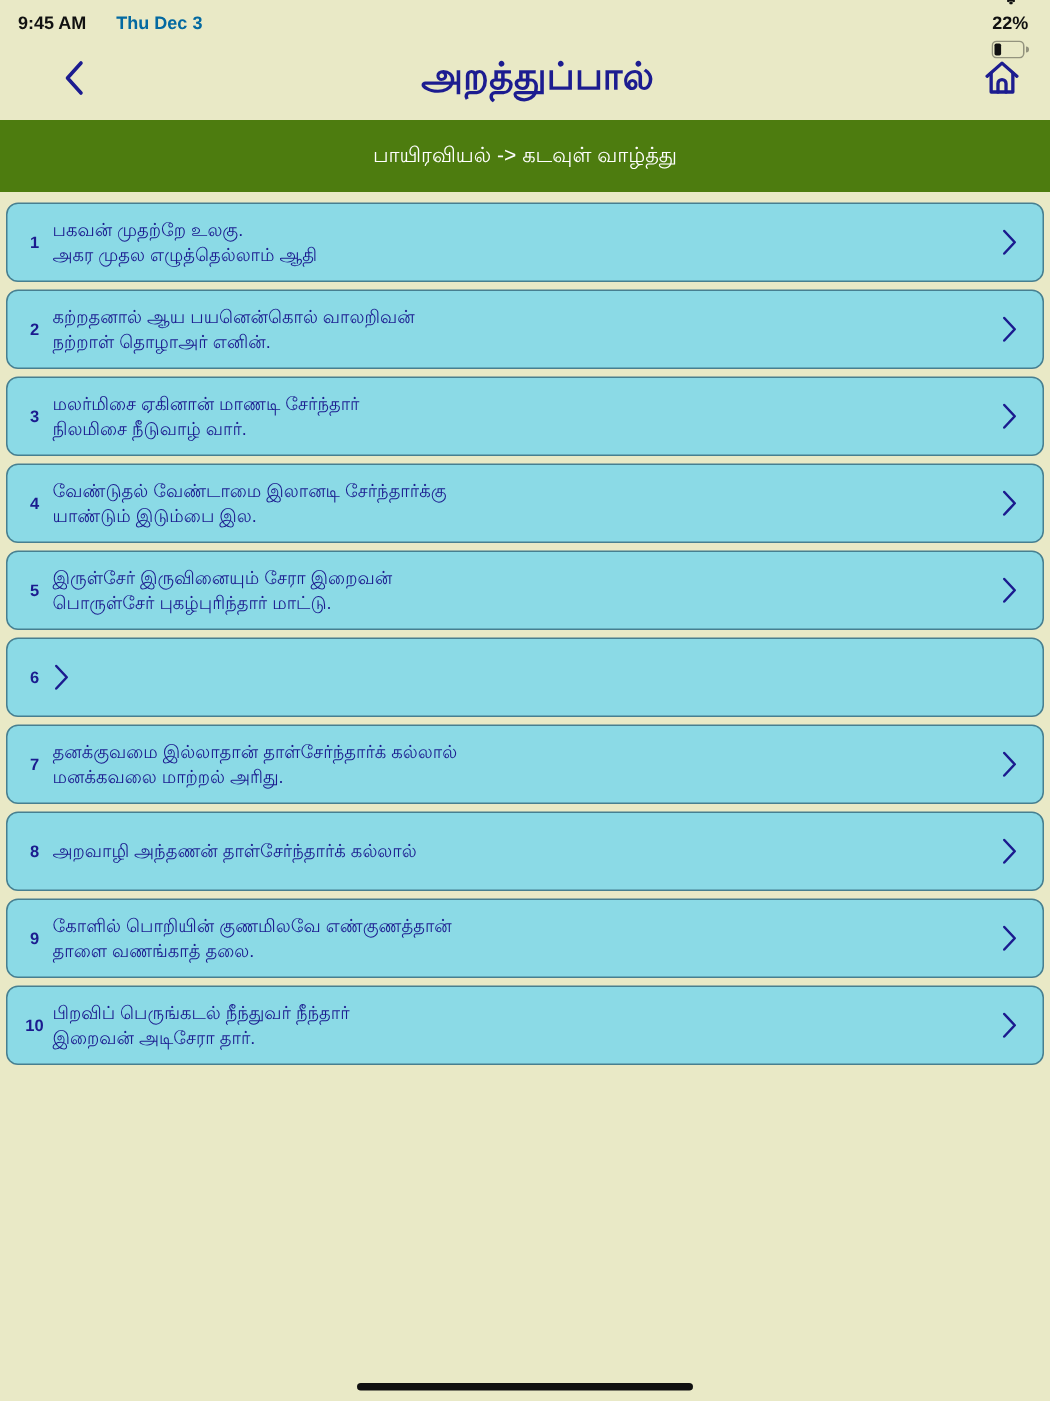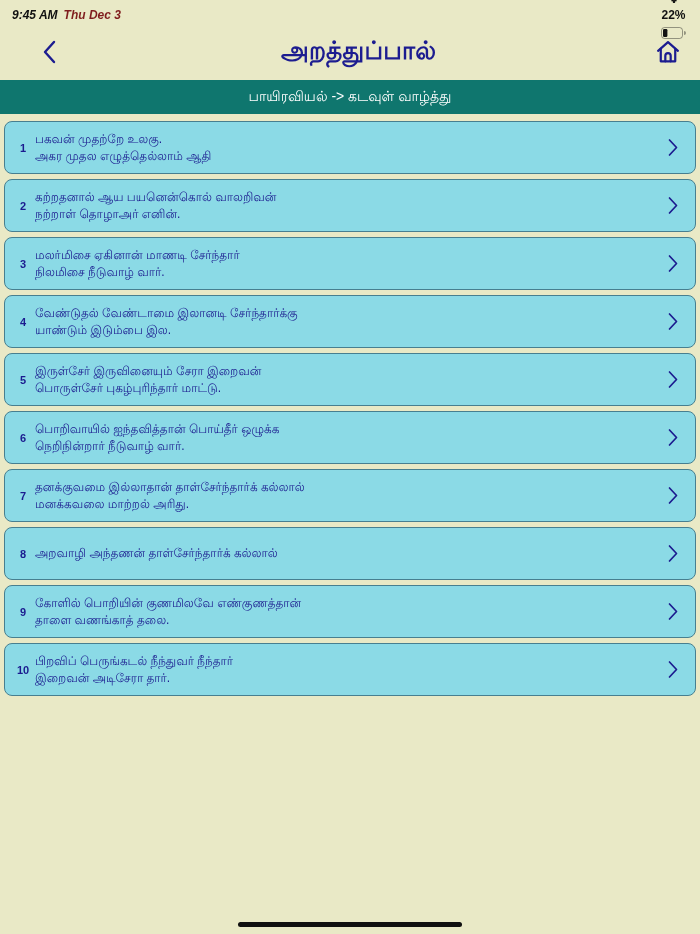--- a/index.html
+++ b/index.html
@@ -9,44 +9,44 @@
     font-family:"Liberation Sans", sans-serif;
     -webkit-font-smoothing:antialiased;
   }
   .page { position:relative; width:700px; height:934px; background:#e9e9c6; }
 
   
   .status-bar {
     height:26px; display:flex; justify-content:space-between; align-items:center;
     padding:4px 14px 0 12px; box-sizing:border-box; color:#111;
   }
-  .status-left { display:flex; gap:6px; align-items:center;font-style:italic; }
+  .status-left { display:flex; gap:20px; align-items:center; }
   .status-time { font-size:12px; font-weight:bold; }
-  .status-date { font-size:12px; font-weight:bold; color:#7f1d1d; }
+  .status-date { font-size:12px; font-weight:bold; color:#0369a1; }
   .status-right { display:flex; gap:5px; align-items:center;flex-direction:column; }
   .batt-pct { font-size:12px; font-weight:bold; }
   .icon-wrap { display:inline-flex; align-items:center; }
 
   
   .header { position:relative; height:52px; display:flex; align-items:center;margin-left:17px; }
   .back-btn, .home-btn {
     position:absolute; top:0; bottom:0; width:56px;
     background:none; border:none; cursor:pointer; padding:0;
     display:flex; align-items:center; justify-content:center;
   }
   .back-btn { left:4px; }
   .home-btn { right:4px; }
   .page-title {
     width:100%; text-align:center;
     font-size:25px; font-weight:bold; color:#1c1c90; letter-spacing:0.2px;
   }
 
   
   .banner {
-    margin-top:2px; height:34px; background:#0f766e;
+    margin-top:2px; height:48px; background:#4d7c0f;
     display:flex; align-items:center; justify-content:center;
     color:#ffffff; font-size:14px;
   }
 
   
   .list { padding:7px 4px 0 4px; }
   .card {
     height:53px; box-sizing:border-box;
     background:#8bdae6; border:1px solid #477f90; border-radius:8px;
     margin-bottom:5px;
@@ -183,24 +183,20 @@
         </div>
         <span class="chev">
           <svg width="12" height="19" viewBox="0 0 12 19">
             <polyline points="2.5,2 9.5,9.5 2.5,17" fill="none" stroke="#1b1b8f" stroke-width="1.7" stroke-linecap="round" stroke-linejoin="round"></polyline>
           </svg>
         </span>
       </div>
 
       <div class="card">
         <span class="num">6</span>
-        <div class="lines">
-          <div>பொறிவாயில் ஐந்தவித்தான் பொய்தீர் ஒழுக்க</div>
-          <div>நெறிநின்றார் நீடுவாழ் வார்.</div>
-        </div>
         <span class="chev">
           <svg width="12" height="19" viewBox="0 0 12 19">
             <polyline points="2.5,2 9.5,9.5 2.5,17" fill="none" stroke="#1b1b8f" stroke-width="1.7" stroke-linecap="round" stroke-linejoin="round"></polyline>
           </svg>
         </span>
       </div>
 
       <div class="card">
         <span class="num">7</span>
         <div class="lines">

